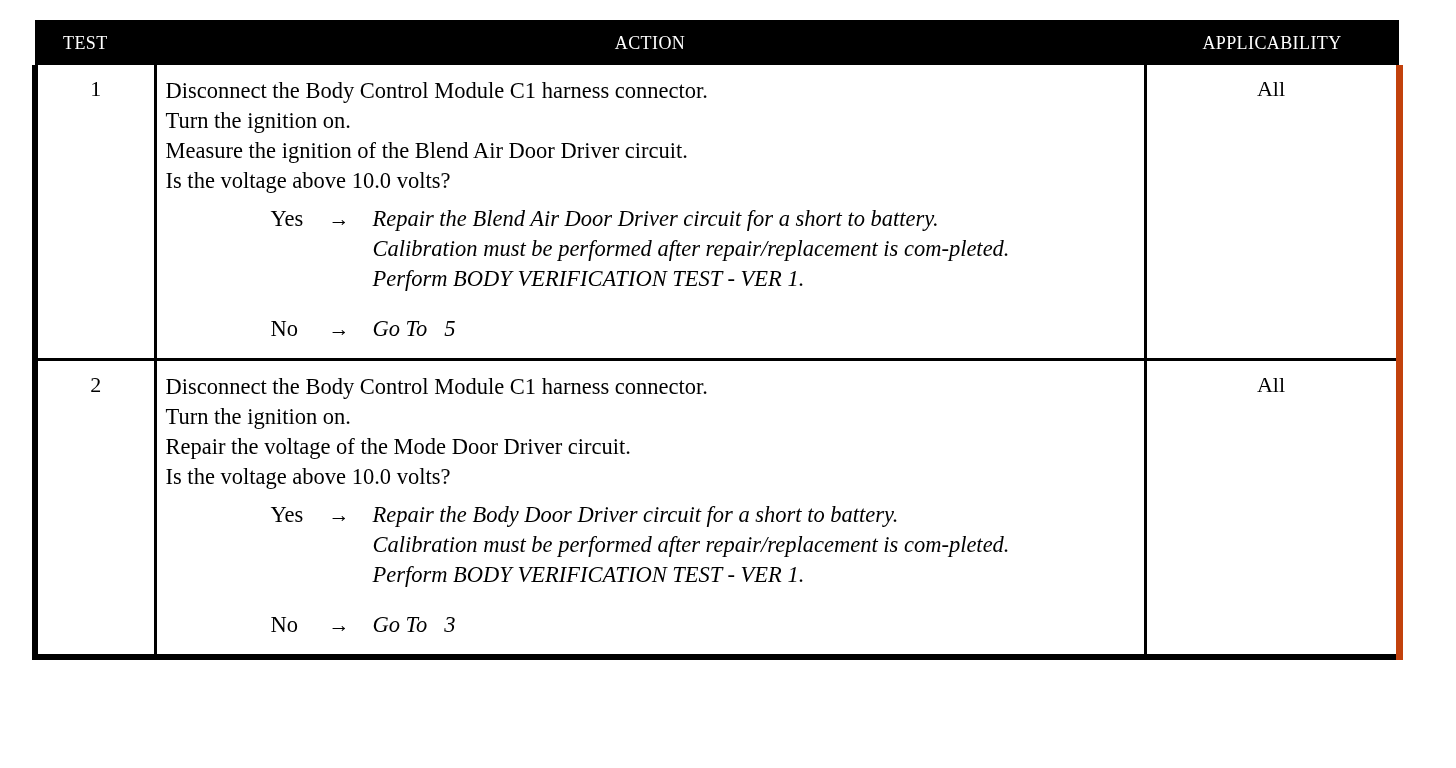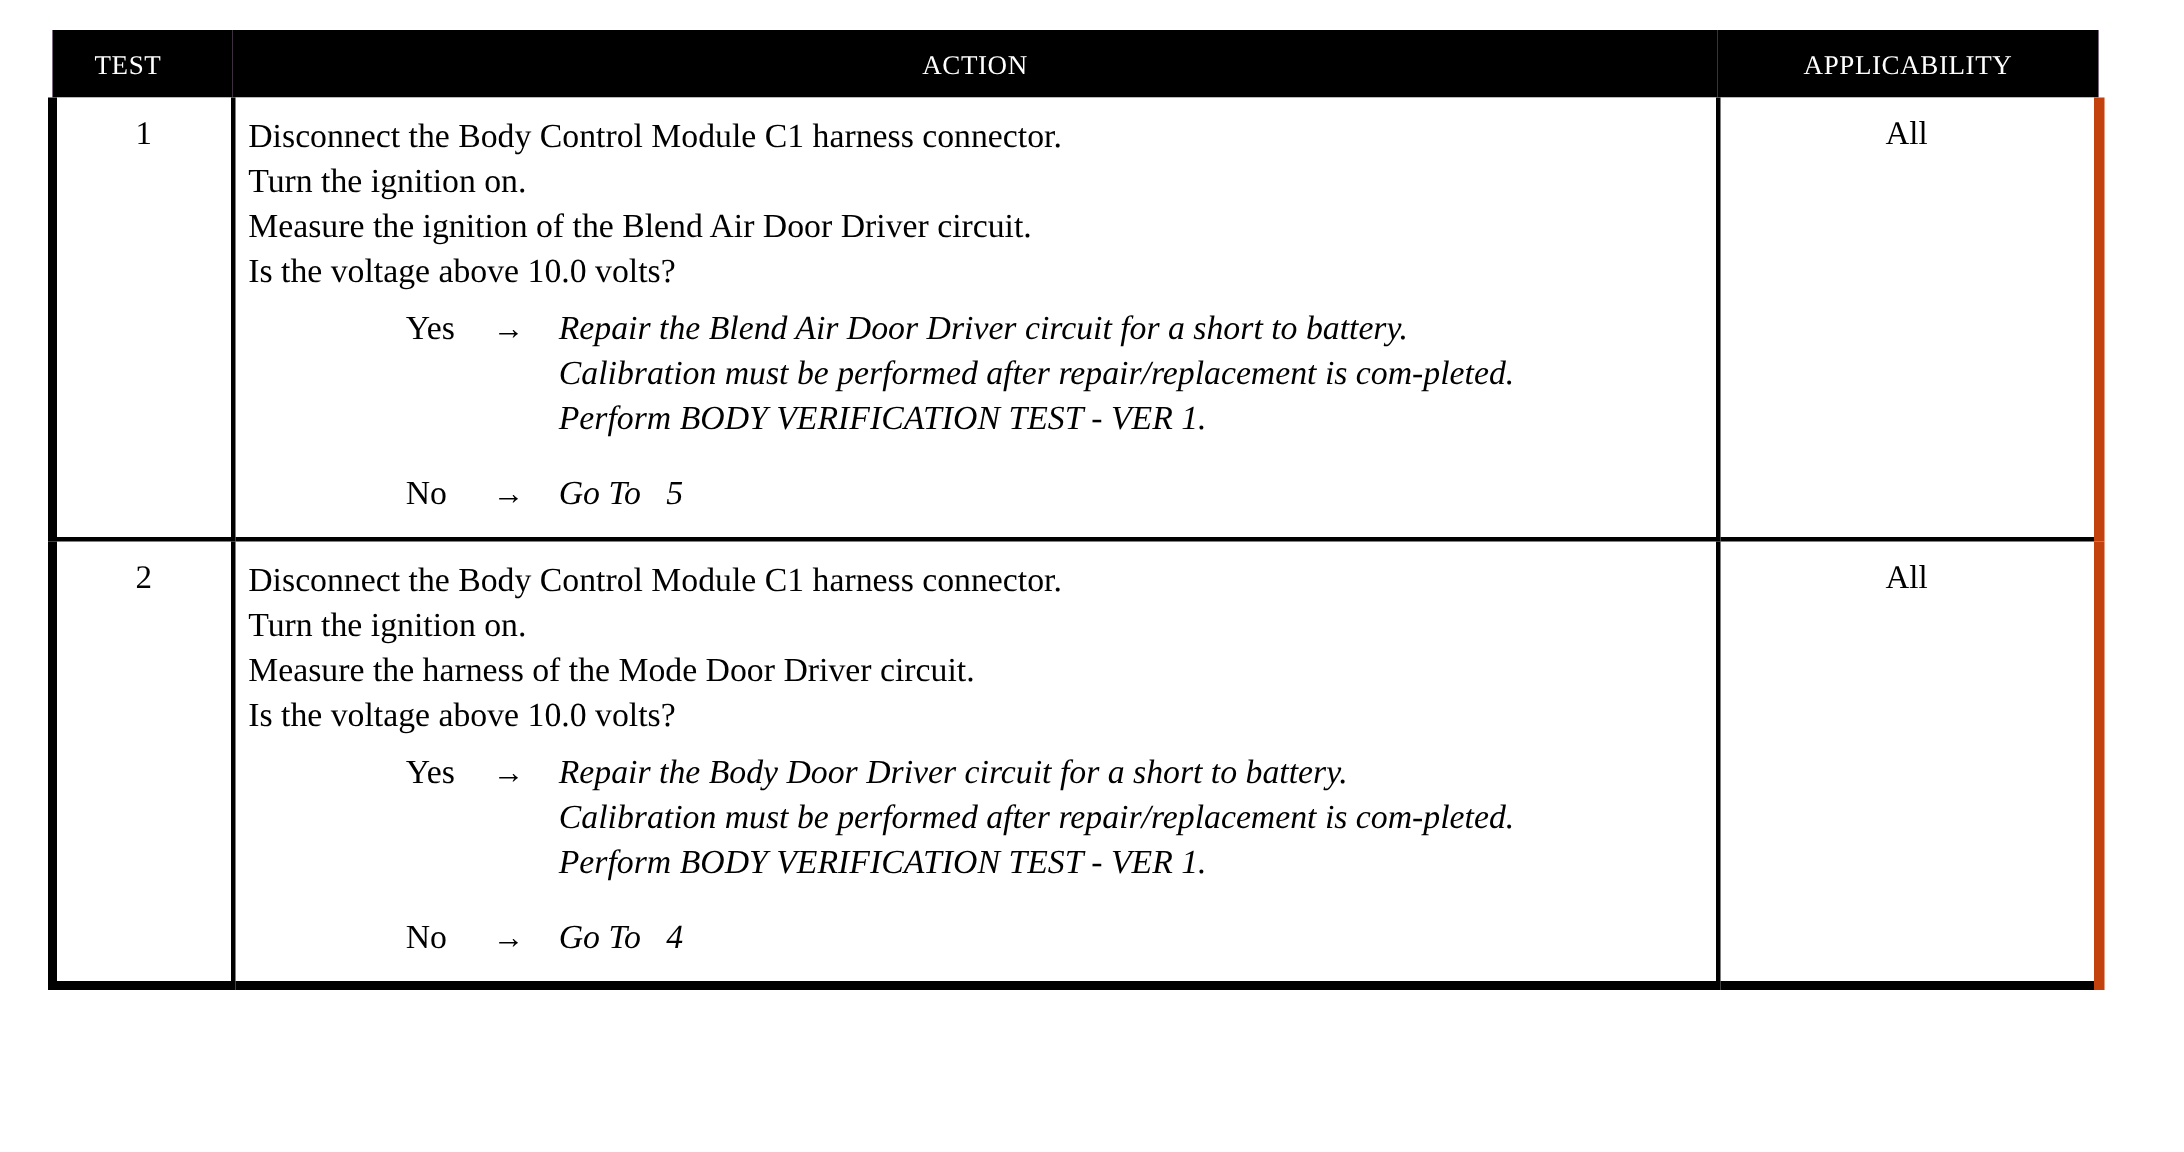--- a/index.html
+++ b/index.html
@@ -32,21 +32,21 @@
     table-layout: fixed;
     background: #ffffff;
   }
 
   .diag-table col.col-test { width: 120px; }
   .diag-table col.col-action { width: 990px; }
   .diag-table col.col-applicability { width: 254px; }
 
   
   thead tr {
-    background: #f0abfc;
+    background: #bef264;
   }
   thead th {
     background: #000000;
     color: #ffffff;
     font-weight: normal;
     font-size: 21px;
     letter-spacing: 0.4px;
     padding: 6px 0 9px 0;
     vertical-align: middle;
     border: none;
@@ -206,41 +206,41 @@
 
       <tr>
         <td class="c-test">
           <span>2</span>
         </td>
 
         <td class="c-action">
           <div class="step-lines">
             <div class="line">Disconnect the Body Control Module C1 harness connector.</div>
             <div class="line">Turn the ignition on.</div>
-            <div class="line">Measure the harness of the Mode Door Driver circuit.</div>
+            <div class="line">Repair the voltage of the Mode Door Driver circuit.</div>
             <div class="line">Is the voltage above 10.0 volts?</div>
           </div>
 
           <div class="branches">
 
             <div class="branch">
               <div class="branch-label">Yes</div>
               <div class="branch-arrow">→</div>
               <div class="branch-body">
                 <span class="line">Repair the Body Door Driver circuit for a short to battery.</span>
                 <span class="line wrapline">Calibration must be performed after repair/replacement is com-pleted.</span>
                 <span class="line">Perform BODY VERIFICATION TEST - VER 1.</span>
               </div>
             </div>
 
             <div class="branch">
               <div class="branch-label">No</div>
               <div class="branch-arrow">→</div>
               <div class="branch-body">
-                <span class="line goto">Go To   4</span>
+                <span class="line goto">Go To   3</span>
               </div>
             </div>
 
           </div>
         </td>
 
         <td class="c-applicability">
           <span>All</span>
         </td>
       </tr>

